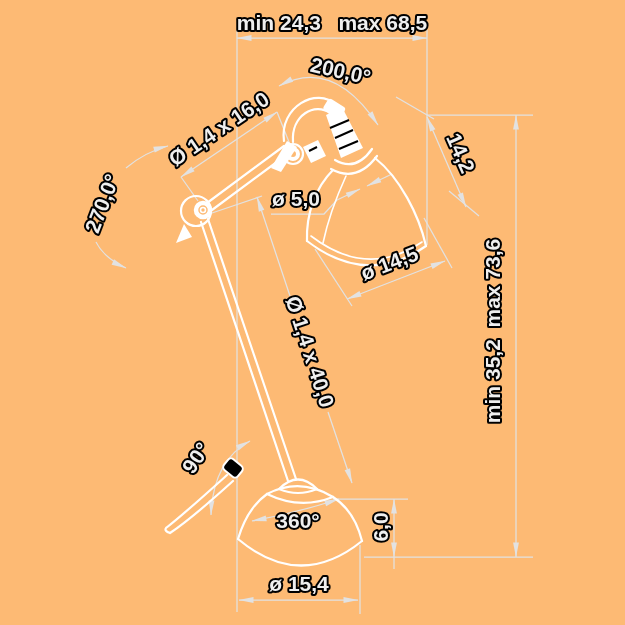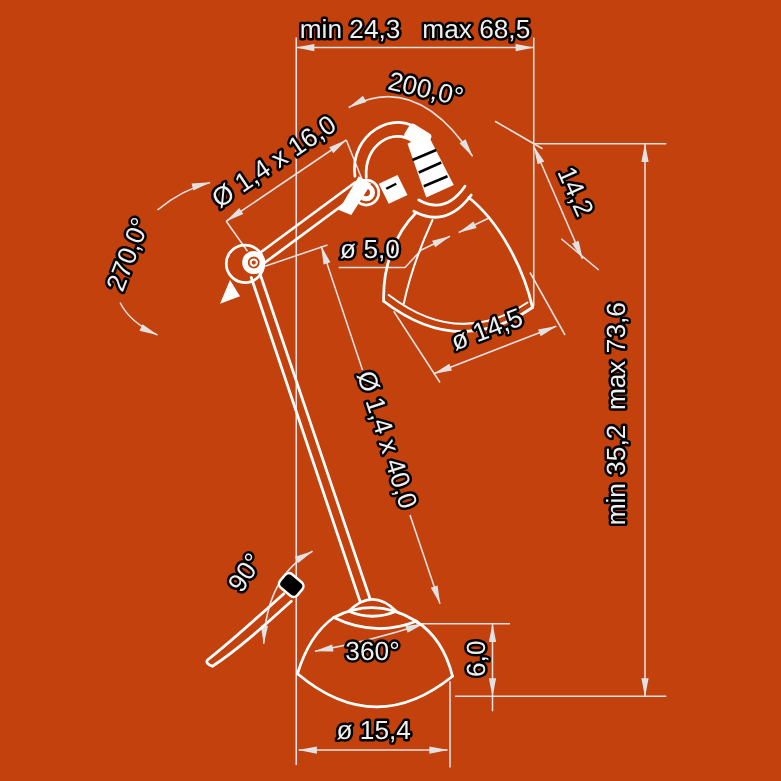--- a/index.html
+++ b/index.html
@@ -1,16 +1,16 @@
 <!DOCTYPE html>
 <html><head>
 <meta charset="utf-8">
 <style>
   html,body{margin:0;padding:0;background:#000;}
-  .stage{position:relative;width:625px;height:625px;background:#c2410c;overflow:hidden;}
+  .stage{position:relative;width:625px;height:625px;background:#fdba74;overflow:hidden;font-weight:bold;}
   svg{display:block;}
   .d{stroke:#e2e2e2;stroke-width:1.25;fill:none;}
   .L{stroke:#ffffff;stroke-width:2.2;fill:none;stroke-linecap:round;stroke-linejoin:round;}
   .L2{stroke:#ffffff;stroke-width:1.6;fill:none;stroke-linecap:round;}
   .fillw{fill:#ffffff;stroke:none;}
   .ribs{stroke:#000;stroke-width:2;fill:none;}
   .lbl{font-family:"Liberation Sans","DejaVu Sans",sans-serif;font-size:21px;fill:#efefef;
        stroke:#000;stroke-width:4px;paint-order:stroke;stroke-linejoin:round;
        text-anchor:middle;white-space:pre;}
 </style>

